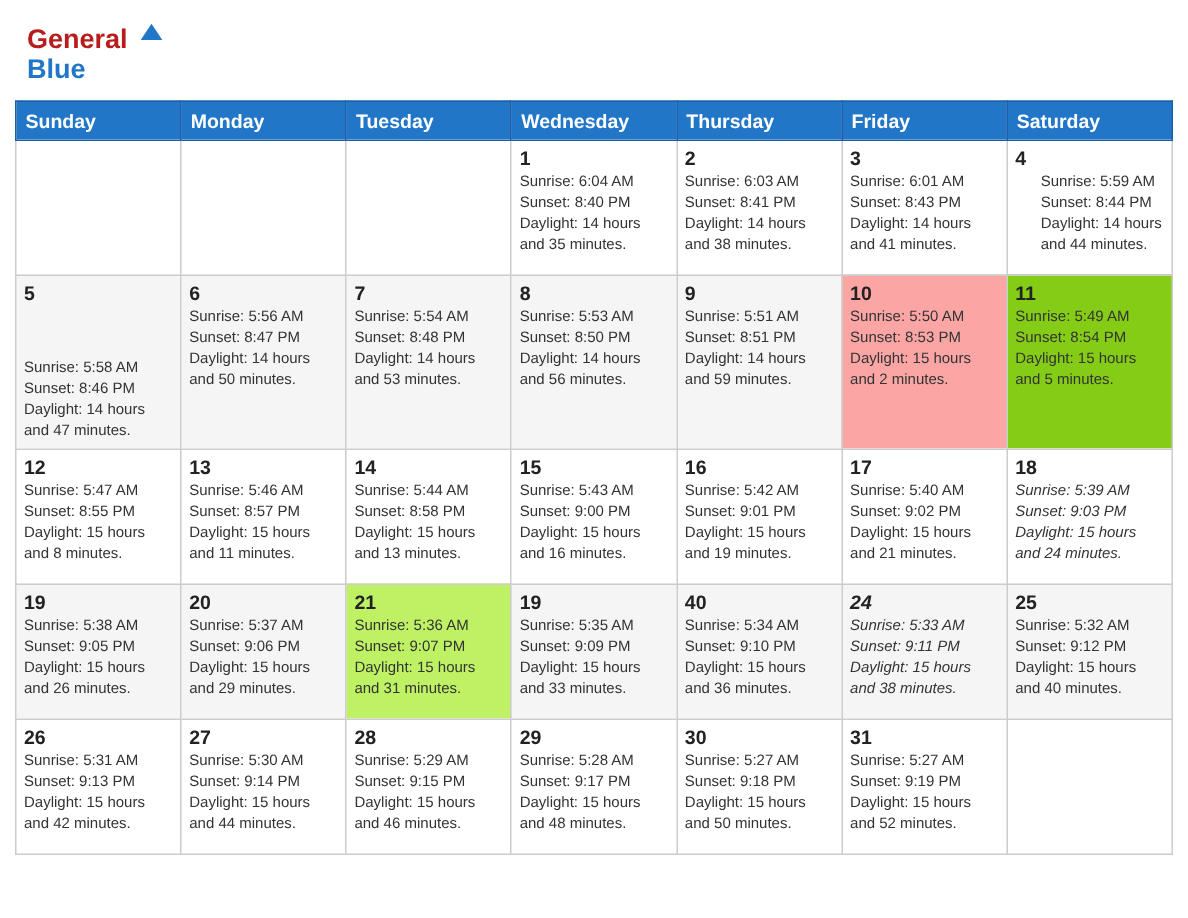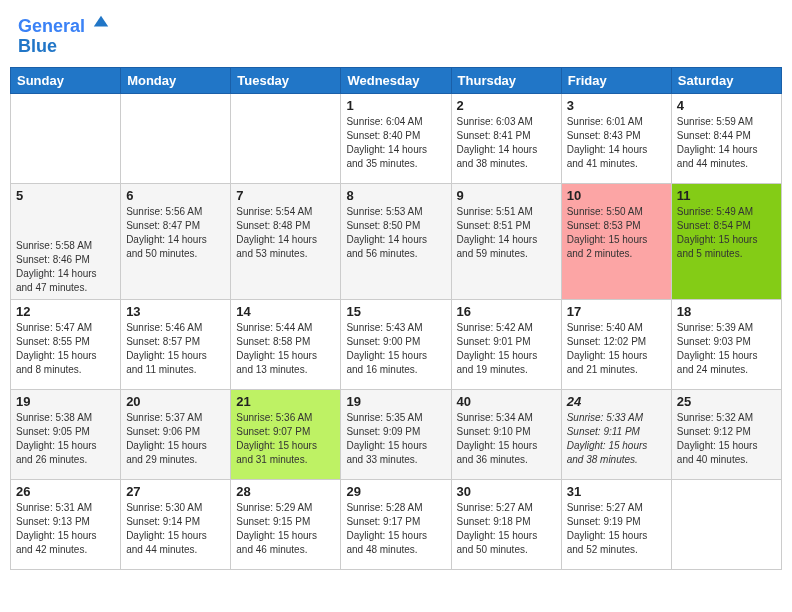--- a/index.html
+++ b/index.html
@@ -21,21 +21,21 @@
       display: flex;
       align-items: center;
     }
     .logo-text {
       font-size: 18px;
       font-weight: bold;
       color: #1a3a5c;
       line-height: 1.1;
     }
     .logo-text span {
-      color: #3b82f6;
+      color: #b91c1c;
     }
     .logo-icon {
       width: 18px;
       height: 18px;
       margin-left: 2px;
     }
     .title-block {
       text-align: right;
     }
     .cal-title {
@@ -139,21 +139,21 @@
         </td>
         <td>
           <div class="day-num">3</div>
           <div class="day-info" style="white-space: pre-line;">Sunrise: 6:01 AM
 Sunset: 8:43 PM
 Daylight: 14 hours
 and 41 minutes.</div>
         </td>
         <td>
           <div class="day-num">4</div>
-          <div class="day-info" style="white-space: pre-line;">Sunrise: 5:59 AM
+          <div class="day-info" style="white-space: pre-line; margin-left: 17px;">Sunrise: 5:59 AM
 Sunset: 8:44 PM
 Daylight: 14 hours
 and 44 minutes.</div>
         </td>
       </tr>
       <tr>
         <td style="background: rgb(245, 245, 245);">
           <div class="day-num">5</div>
           <div class="day-info" style="white-space: pre-line; margin-top: 36px;">Sunrise: 5:58 AM
 Sunset: 8:46 PM
@@ -235,27 +235,27 @@
         <td>
           <div class="day-num">16</div>
           <div class="day-info" style="white-space: pre-line;">Sunrise: 5:42 AM
 Sunset: 9:01 PM
 Daylight: 15 hours
 and 19 minutes.</div>
         </td>
         <td>
           <div class="day-num">17</div>
           <div class="day-info" style="white-space: pre-line;">Sunrise: 5:40 AM
-Sunset: 12:02 PM
+Sunset: 9:02 PM
 Daylight: 15 hours
 and 21 minutes.</div>
         </td>
         <td>
           <div class="day-num">18</div>
-          <div class="day-info" style="white-space: pre-line;">Sunrise: 5:39 AM
+          <div class="day-info" style="white-space: pre-line; font-style: italic;">Sunrise: 5:39 AM
 Sunset: 9:03 PM
 Daylight: 15 hours
 and 24 minutes.</div>
         </td>
       </tr>
       <tr>
         <td style="background: rgb(245, 245, 245);">
           <div class="day-num">19</div>
           <div class="day-info" style="white-space: pre-line;">Sunrise: 5:38 AM
 Sunset: 9:05 PM

